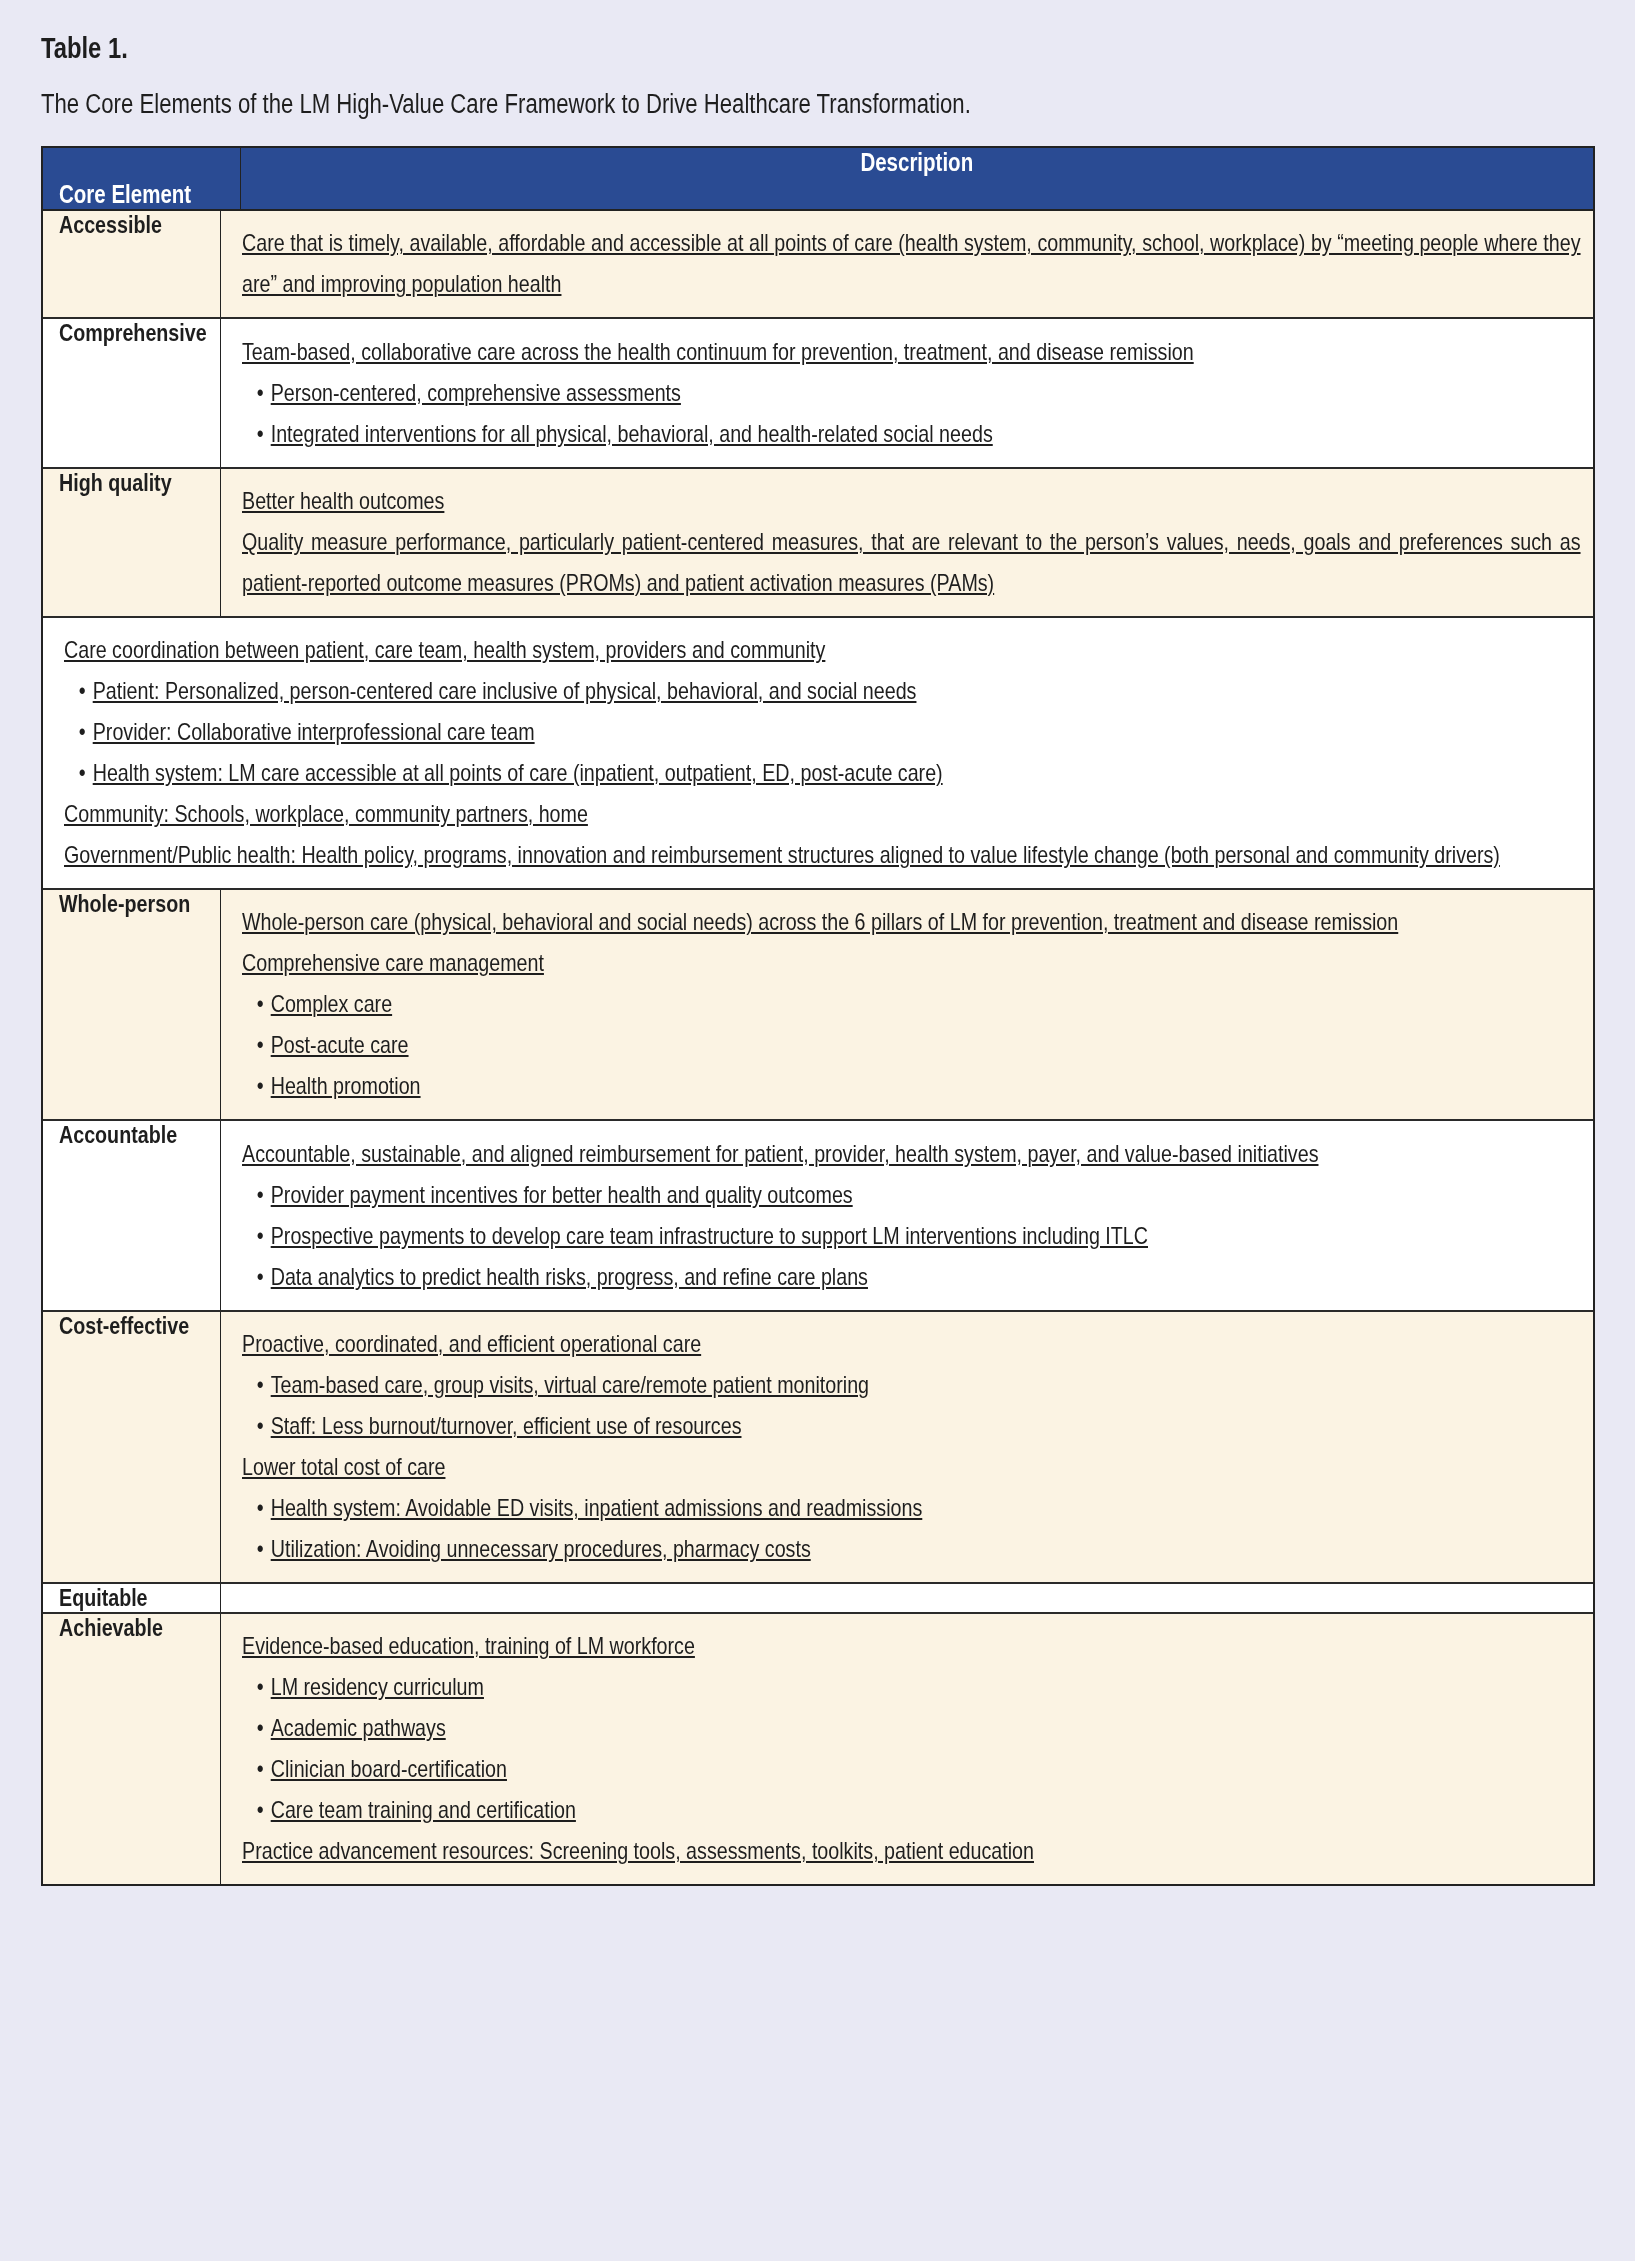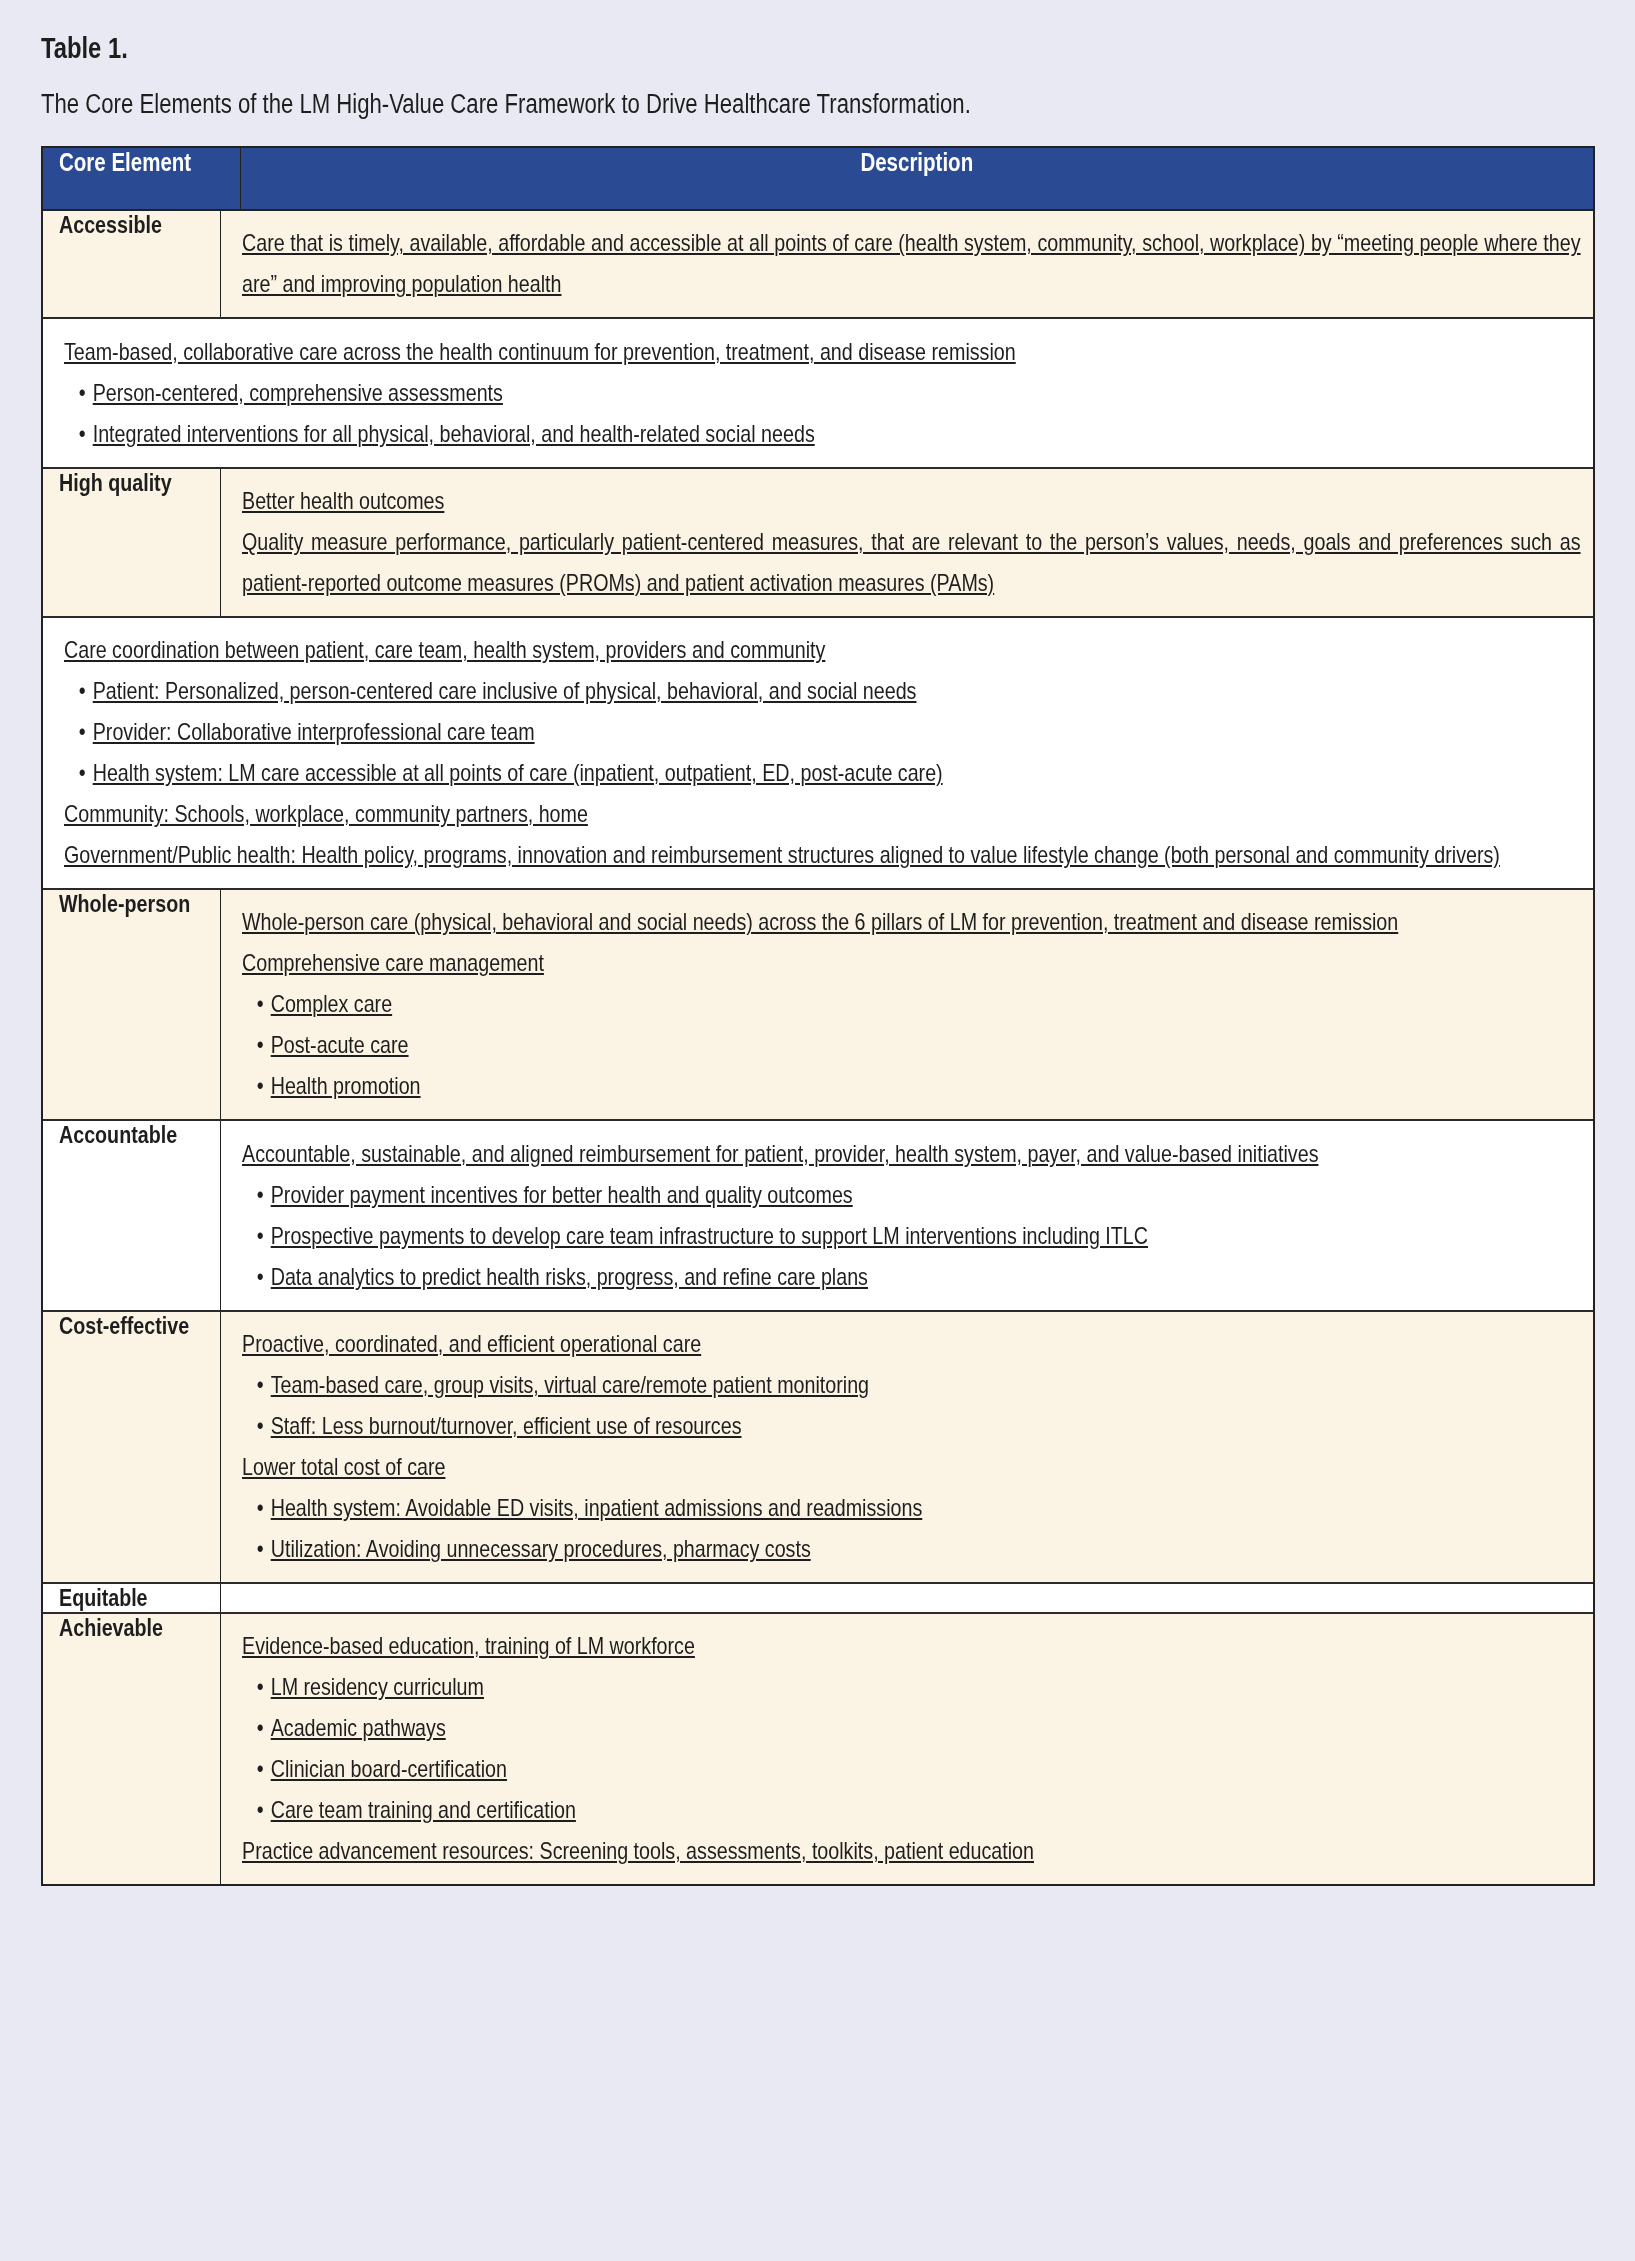--- a/index.html
+++ b/index.html
@@ -31,21 +31,21 @@
       background: #fff;
     }
     .hdr {
       display: flex; height: 63px;
       background: #2a4b93; color: #fff;
       border-bottom: 2.4px solid #222;
       box-sizing: border-box;
     }
     .hdr .c1 {
       width: 198px; border-right: 1.6px solid #222; box-sizing: border-box;
-      display: flex; align-items: flex-start; padding-left: 16px;
+      display: flex; align-items: flex-end; padding-left: 16px;
     }
     .hdr .c2 {
       flex: 1; display: flex; align-items: flex-start; justify-content: center;
     }
     .hdr span {
       font-weight: bold; font-size: 25px; display: inline-block;
       transform: scaleX(0.82); transform-origin: center;
       white-space: nowrap;
     }
     .hdr .c1 span { transform-origin: left center; }
@@ -111,20 +111,23 @@
         <div class="c1">
           <span>Accessible</span>
         </div>
         <div class="c2">
           <div class="block">
             <div class="ln wrap">Care that is timely, available, affordable and accessible at all points of care (health system, community, school, workplace) by “meeting people where they are” and improving population health</div>
           </div>
         </div>
       </div>
       <div class="row white">
+        <div class="c1">
+          <span>Comprehensive</span>
+        </div>
         <div class="c2">
           <div class="block">
             <div class="ln">Team-based, collaborative care across the health continuum for prevention, treatment, and disease remission</div>
             <div class="ln bullet">Person-centered, comprehensive assessments</div>
             <div class="ln bullet">Integrated interventions for all physical, behavioral, and health-related social needs</div>
           </div>
         </div>
       </div>
       <div class="row beige">
         <div class="c1">

